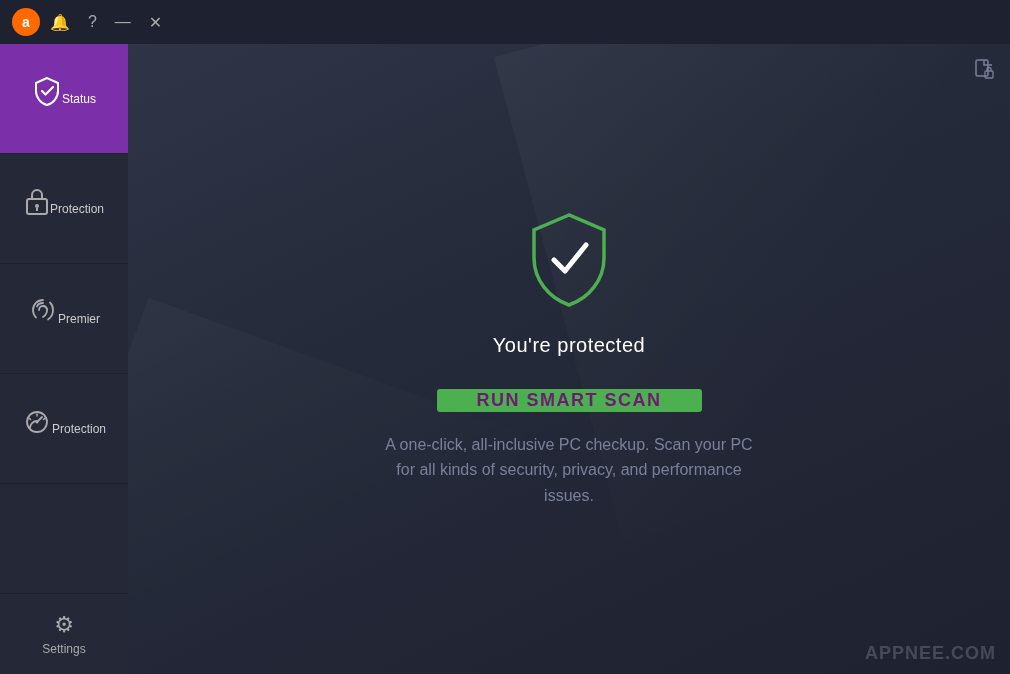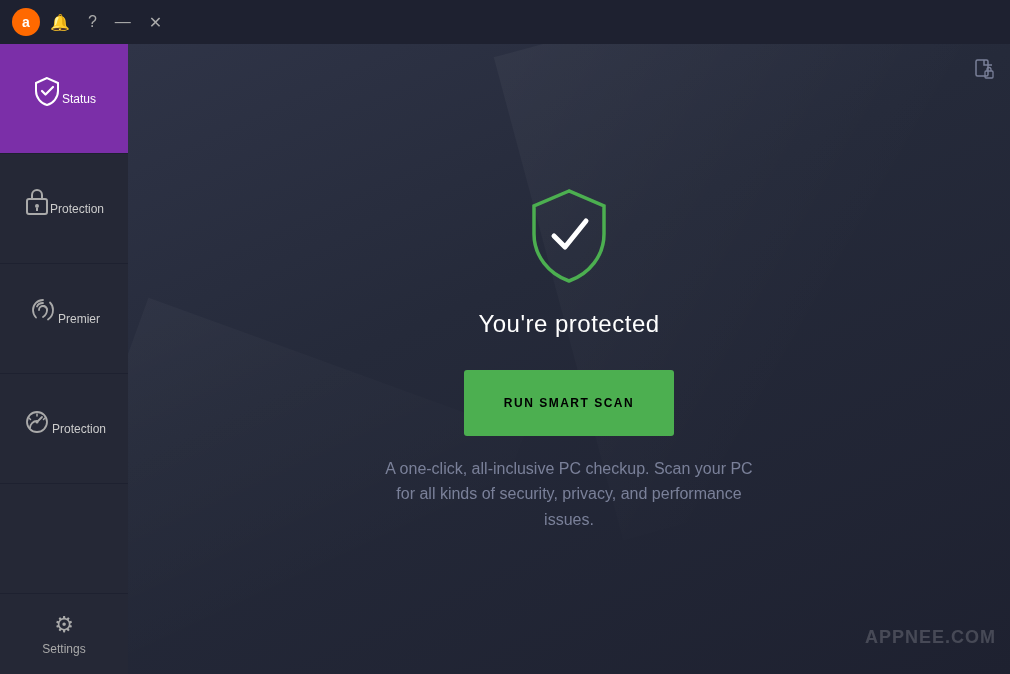--- a/index.html
+++ b/index.html
@@ -160,52 +160,52 @@
     }
 
     .shield-svg {
       width: 90px;
       height: 100px;
       margin-bottom: 24px;
     }
 
     .protected-text {
       color: #fff;
-      font-size: 24px;
+      font-size: 20px;
       font-weight: 300;
       margin-bottom: 32px;
       letter-spacing: 0.5px;
     }
 
     .scan-button {
       background: #4caf50;
-      color: #000000;
+      color: #701a75;
       border: none;
-      padding: 26px 40px;
-      font-size: 12px;
+      padding: 1px 40px;
+      font-size: 18px;
       font-weight: 700;
       letter-spacing: 1.5px;
       cursor: pointer;
       border-radius: 3px;
       margin-bottom: 20px;
       text-transform: uppercase;
     }
 
     .scan-description {
       color: #7a8099;
       font-size: 16px;
       text-align: center;
       max-width: 380px;
       line-height: 1.6;
     }
 
     
     .watermark {
       position: absolute;
-      bottom: 26px;
+      bottom: 10px;
       right: 14px;
       color: rgba(255,255,255,0.18);
       font-size: 18px;
       font-weight: 700;
       letter-spacing: 1px;
       pointer-events: none;
     }
   </style>
 </head>
 <body>

